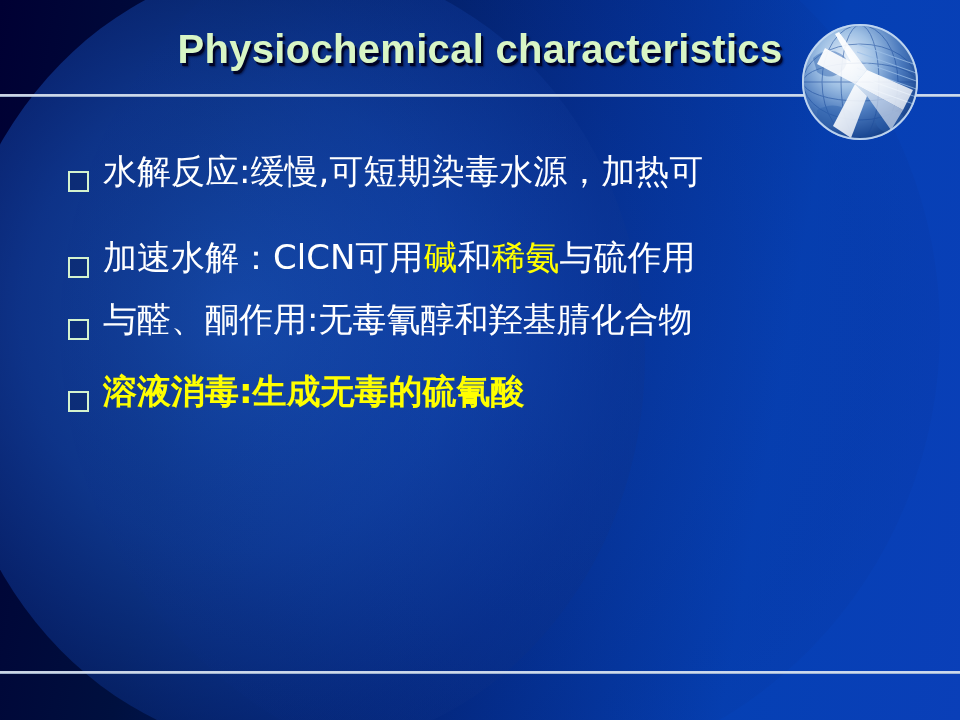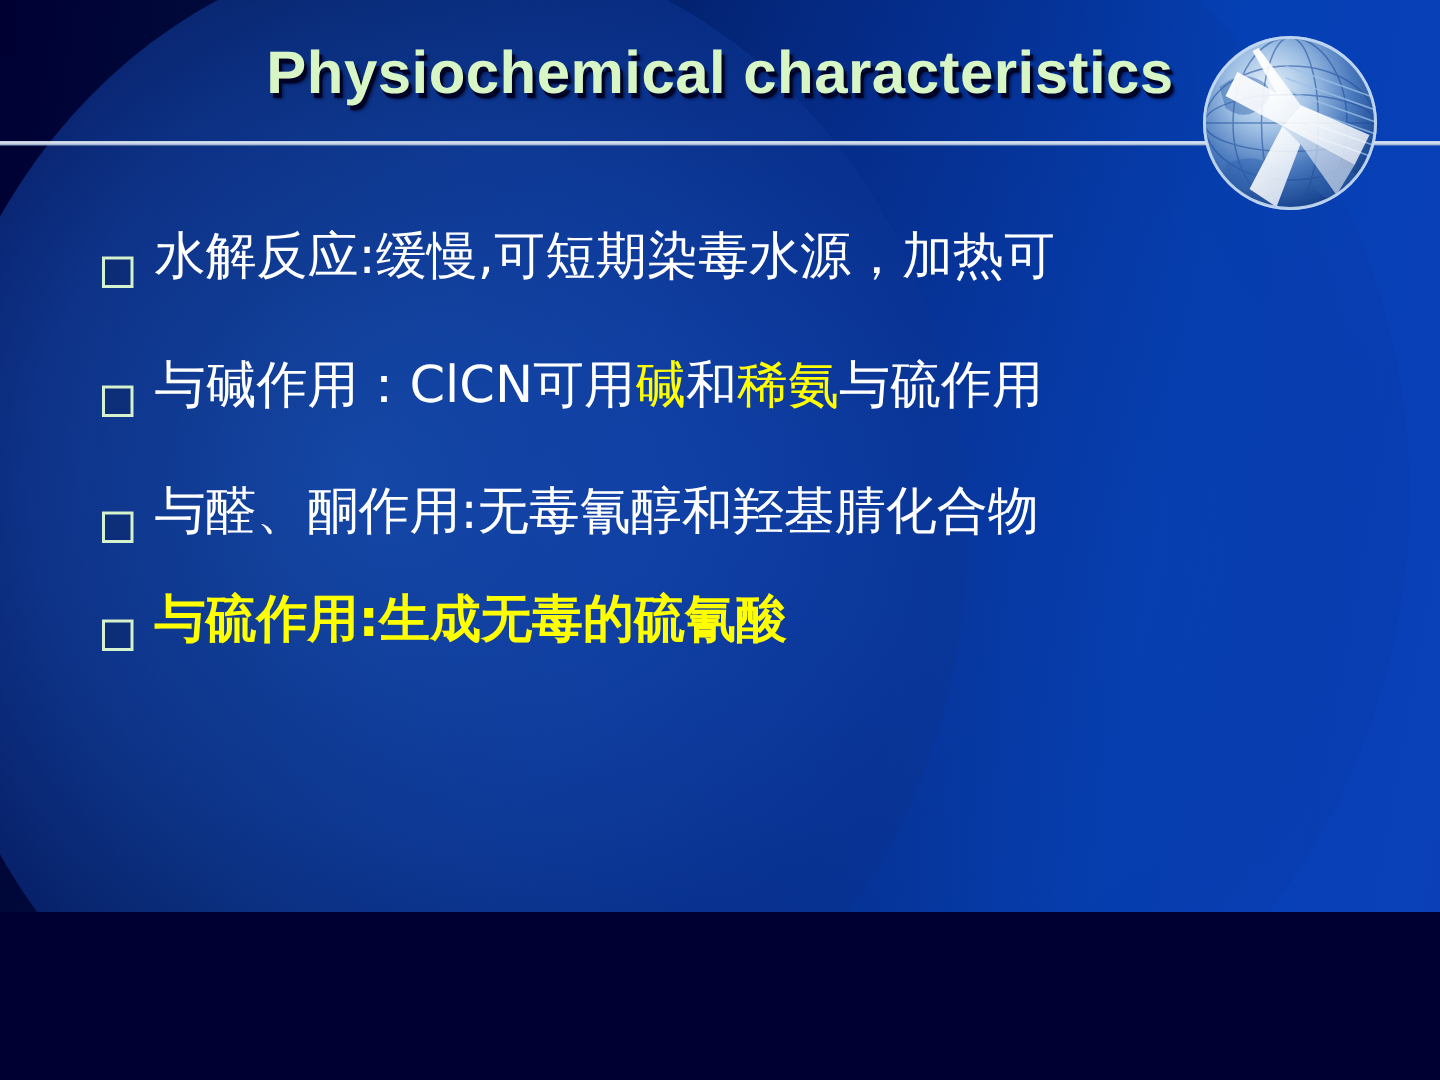--- a/index.html
+++ b/index.html
@@ -2,21 +2,21 @@
 <html><head>
 <meta charset="utf-8">
 <style>
   html,body{margin:0;padding:0;}
   body{
     width:960px;height:720px;overflow:hidden;
     font-family:"Liberation Sans","DejaVu Sans",sans-serif;
     background:#000033;
   }
   #slide{
-    position:relative;width:960px;height:608px;overflow:hidden;
+    position:relative;width:960px;height:720px;overflow:hidden;
     background:linear-gradient(100deg,#000033 0%,#00103f 22%,#032a86 55%,#0540b4 78%,#0a3fb8 100%);
   }
   
   .bg-ellipse{
     position:absolute;left:-55px;top:-38px;width:700px;height:790px;
     border-radius:50%;
     background:radial-gradient(ellipse at 42% 45%,
         rgba(30,95,205,0.72) 0%,
         rgba(22,78,185,0.62) 38%,
         rgba(12,52,145,0.46) 66%,
@@ -80,21 +80,21 @@
     letter-spacing:0px;
   }
   .btext .ln{display:block;}
   .btext .ln + .ln{margin-top:22px;}
   .hl{color:#ffff00;}
   .yellow{color:#ffff00;font-weight:bold;}
 
   
   .row-1{margin-top:16px;}
   .row-2{margin-top:48px;}
-  .row-3{margin-top:46px;}
+  .row-3{margin-top:24px;}
   .row-4{margin-top:34px;}
 </style>
 </head>
 <body>
 
 <div id="slide">
 
   <div class="bg-ellipse"></div>
   <div class="bg-ellipse2"></div>
 
@@ -164,32 +164,32 @@
     <div class="bullet-row row-1">
       <div class="marker"></div>
       <div class="btext">
         <span class="ln">水解反应:缓慢,可短期染毒水源，加热可</span>
       </div>
     </div>
 
     <div class="bullet-row row-2">
       <div class="marker"></div>
       <div class="btext">
-        <span class="ln"><span>与碱作用：ClCN可用</span><span class="hl">碱</span><span>和</span><span class="hl">稀氨</span><span>与硫作用</span></span>
+        <span class="ln"><span>加速水解：ClCN可用</span><span class="hl">碱</span><span>和</span><span class="hl">稀氨</span><span>与硫作用</span></span>
       </div>
     </div>
 
     <div class="bullet-row row-3">
       <div class="marker"></div>
       <div class="btext">
         <span class="ln">与醛、酮作用:无毒氰醇和羟基腈化合物</span>
       </div>
     </div>
 
     <div class="bullet-row row-4">
       <div class="marker"></div>
       <div class="btext">
-        <span class="ln yellow">与硫作用:生成无毒的硫氰酸</span>
+        <span class="ln yellow">溶液消毒:生成无毒的硫氰酸</span>
       </div>
     </div>
 
   </div>
 </div>
 
 </body></html>

